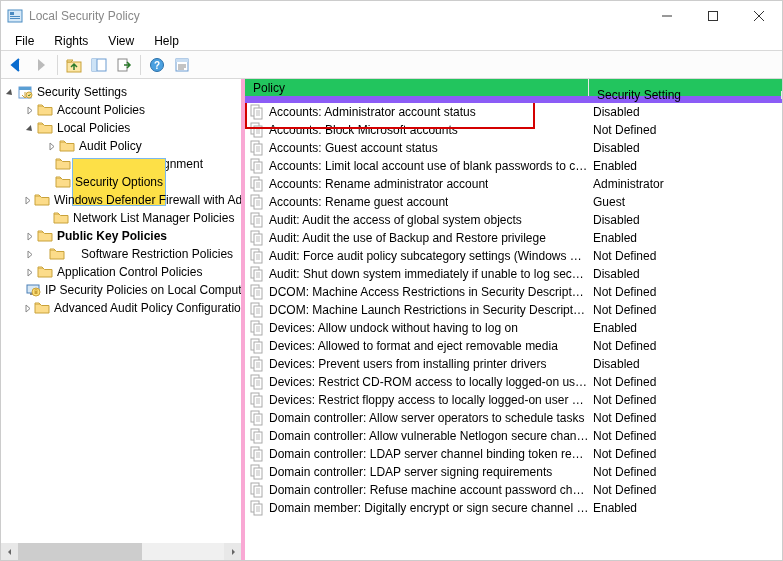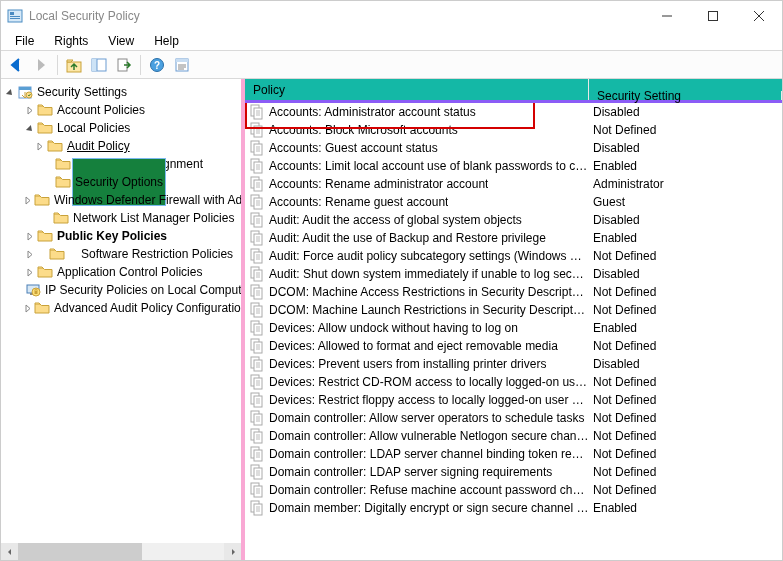--- a/index.html
+++ b/index.html
@@ -82,21 +82,21 @@
   .tree-toggle {
     width: 12px; height: 12px;
     display: inline-flex; align-items: center; justify-content: center;
     color: #666;
     margin-right: 2px;
   }
   .tree-toggle svg { width: 9px; height: 9px; }
   .tree-icon { width: 16px; height: 16px; margin-right: 4px; display:inline-flex; align-items:center; justify-content:center;}
   .tree-label { }
   .tree-row.selected .tree-label {
-    background: #15803d;
+    background: #fde047;
     border: 1px solid #7bb9ef;
     padding: 16px 2px;
     margin-left: -3px;
   }
   .hscroll {
     position: absolute;
     bottom: 0; left: 0; right: 0;
     height: 17px;
     background: #f0f0f0;
     display: flex;
@@ -111,22 +111,22 @@
   .hscroll .track { flex:1; position:relative; height:17px; }
   .hscroll .thumb { position:absolute; left:0; width:60%; height:100%; background:#cdcdcd; }
   .list-pane {
     flex: 1;
     position: relative;
     overflow: hidden;
   }
   .list-header {
     display: flex;
     height: 24px;
-    border-bottom: 3px solid #8b5cf6;
-    background: #14b8a6;
+    border-bottom: 7px solid #8b5cf6;
+    background: #22c55e;
   }
   .col-h {
     padding: 4px 8px;
     border-right: 1px solid #e8e8e8;
     display:flex; align-items:center;
   }
   .col-policy { width: 344px; }
   .col-setting { flex: 1; margin-top: 12px; }
   .list-body {
     height: calc(100% - 24px);
@@ -304,21 +304,21 @@
             </svg>
           </span>
           <span class="tree-icon">
             <svg width="16" height="16" viewBox="0 0 16 16">
               <path d="M1 4 L6 4 L7.5 5.5 L15 5.5 L15 13 L1 13 Z" fill="#fcdc8a" stroke="#c9a23a"></path>
               <path d="M1 4 L1 3 L5 3 L6 4" fill="#fcdc8a" stroke="#c9a23a"></path>
             </svg>
           </span>
           <span class="tree-label">Local Policies</span>
         </div>
-        <div class="tree-row" style="padding-left: 32px; text-decoration: underline;">
+        <div class="tree-row" style="padding-left: 44px;">
           <span class="tree-toggle">
             <svg viewBox="0 0 9 9">
               <path d="M3 1 L7 4.5 L3 8 Z" fill="none" stroke="#888"></path>
             </svg>
           </span>
           <span class="tree-icon">
             <svg width="16" height="16" viewBox="0 0 16 16">
               <path d="M1 4 L6 4 L7.5 5.5 L15 5.5 L15 13 L1 13 Z" fill="#fcdc8a" stroke="#c9a23a"></path>
               <path d="M1 4 L1 3 L5 3 L6 4" fill="#fcdc8a" stroke="#c9a23a"></path>
             </svg>

